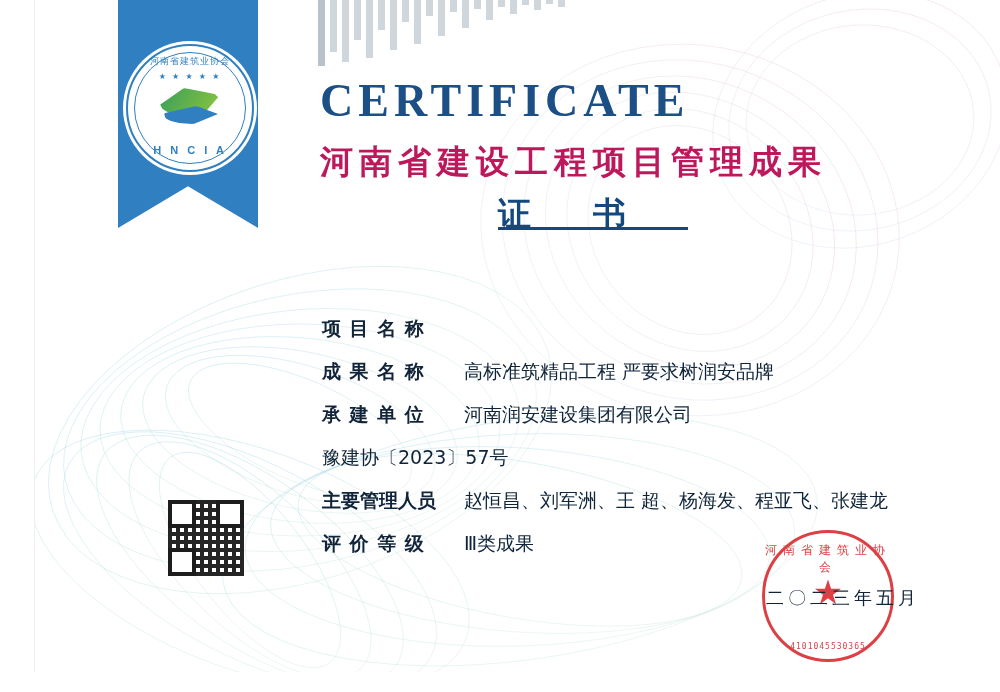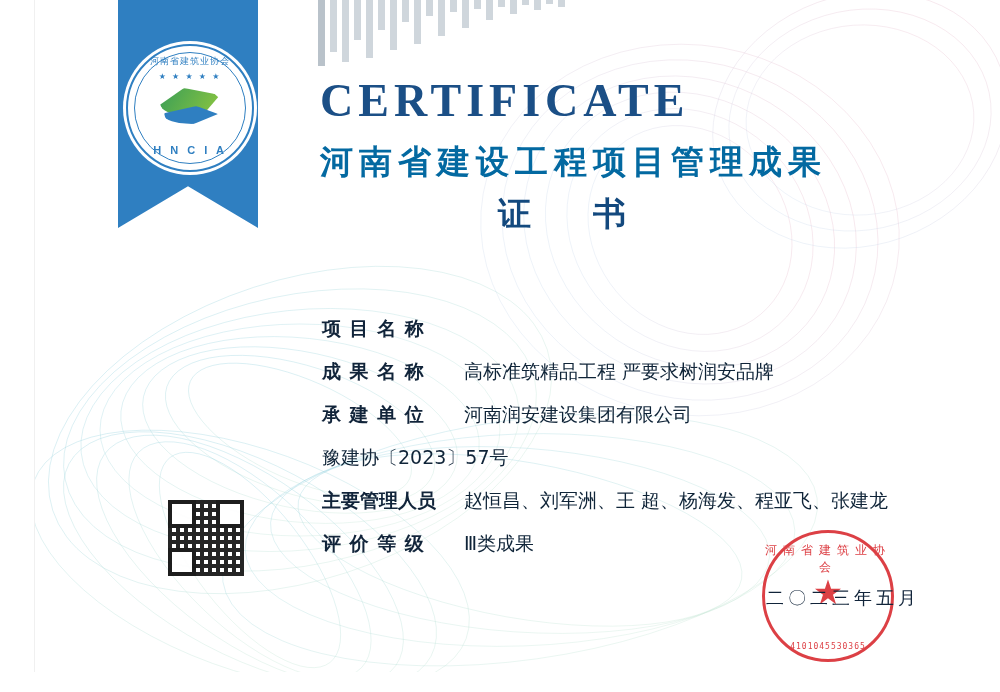--- a/index.html
+++ b/index.html
@@ -143,33 +143,34 @@
     font-weight: bold;
     font-family: "Liberation Serif", serif;
     text-align: center;
   }
   .cn-title1 {
     position: absolute;
     left: 320px;
     top: 140px;
     font-size: 33px;
     letter-spacing: 6px;
-    color: #0369a1;
+    color: #be185d;
     font-weight: bold;
     font-family: Liberation Serif, serif;
   }
   .cn-title2 {
     position: absolute;
     left: 498px;
     top: 192px;
     font-size: 33px;
     letter-spacing: 62px;
     color: #13497e;
     font-weight: bold;
     font-family: "DejaVu Sans", sans-serif;
+    text-decoration: underline;
   }
 
   
   .fields {
     position: absolute;
     left: 322px;
     top: 272px;
     width: 640px;
     margin-top: 44px;
   }

